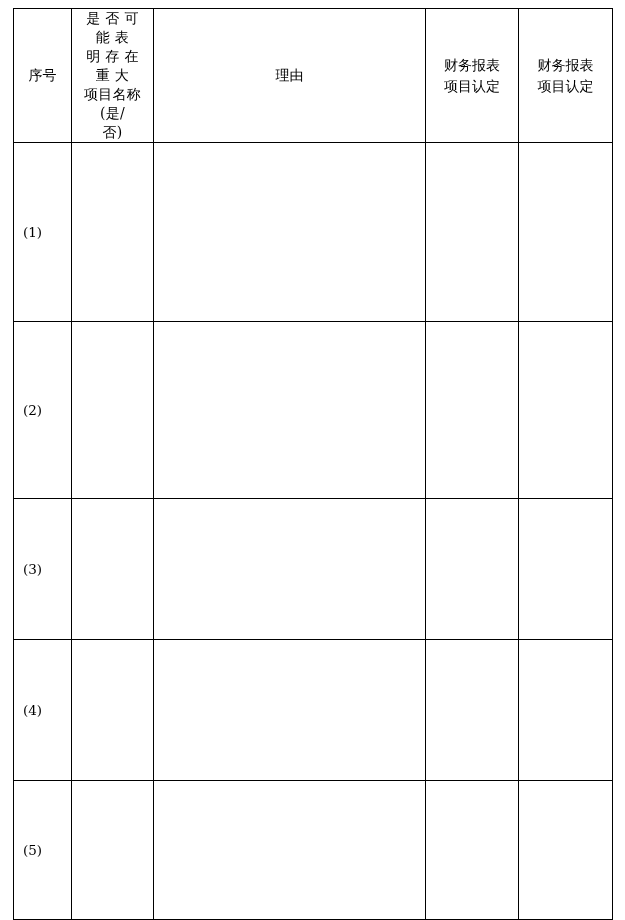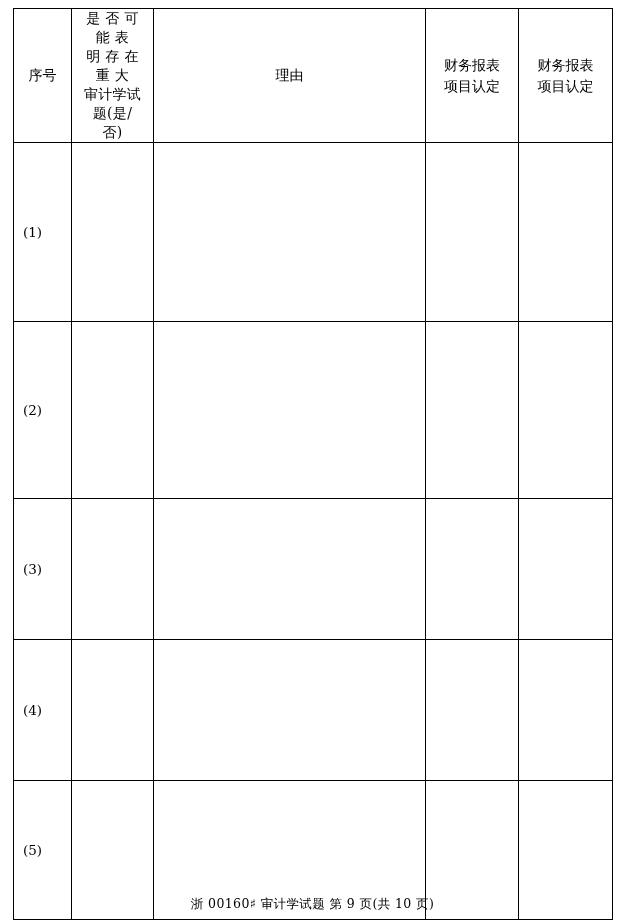--- a/index.html
+++ b/index.html
@@ -104,21 +104,21 @@
     </colgroup>
     <thead>
       <tr>
         <td>
           <div class="hdr-inner hdr-center">序号</div>
         </td>
         <td>
           <div class="hdr-inner hdr-risk">
             <div>是 否 可 能 表</div>
             <div>明 存 在 重 大</div>
-            <div>审计学试题(是/</div>
+            <div>项目名称(是/</div>
             <div>否)</div>
           </div>
         </td>
         <td>
           <div class="hdr-inner hdr-center">理由</div>
         </td>
         <td>
           <div class="hdr-inner hdr-two-line">
             <div>财务报表</div>
             <div>项目认定</div>
@@ -164,15 +164,14 @@
       <tr class="row-last">
         <td class="seq-cell">(5)</td>
         <td class="blank-cell"></td>
         <td class="blank-cell"></td>
         <td class="blank-cell"></td>
         <td class="blank-cell"></td>
       </tr>
     </tbody>
   </table>
 
-  <div class="footer">浙 00160♯ 审计学试题 第 9 页(共 10 页)</div>
 
 </div>
 
 </body></html>

